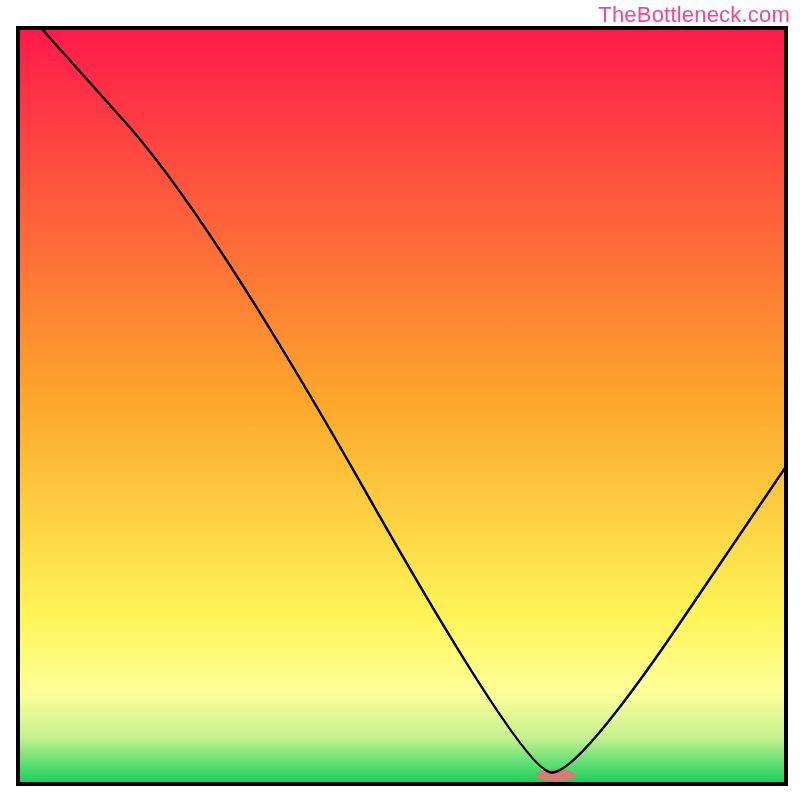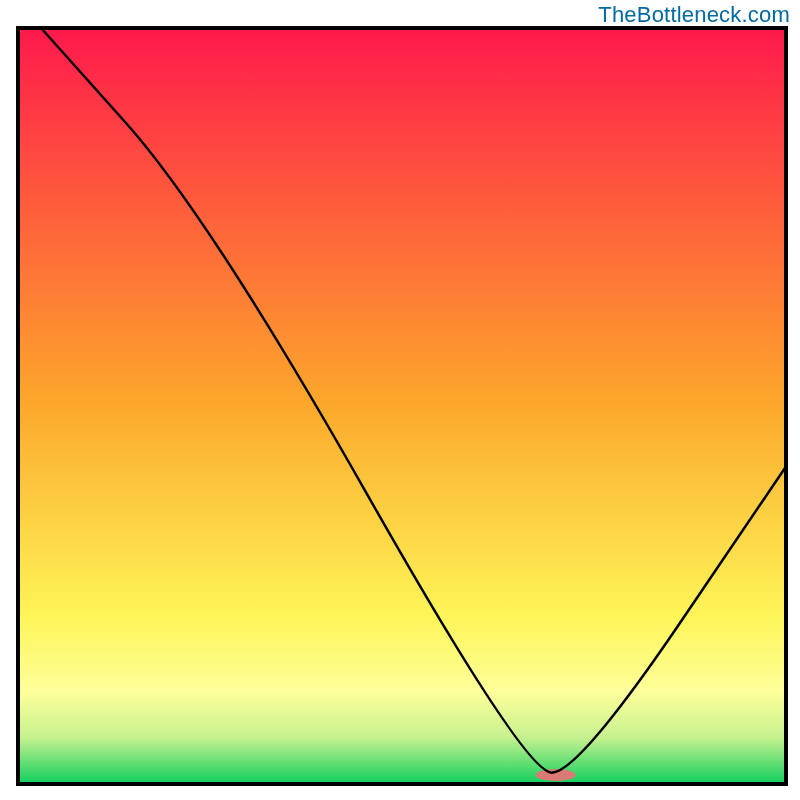--- a/index.html
+++ b/index.html
@@ -11,21 +11,21 @@
   .wrap {
     width: 800px;
     height: 800px;
     position: relative;
   }
   .watermark {
     position: absolute;
     top: 2px;
     right: 10px;
     font-size: 22px;
-    color: #0369a1;
+    color: #ec4899;
     font-family: Arial, sans-serif;
     letter-spacing: 0.2px;
   }
   svg {
     display: block;
   }
 </style>
 </head>
 <body>
 

